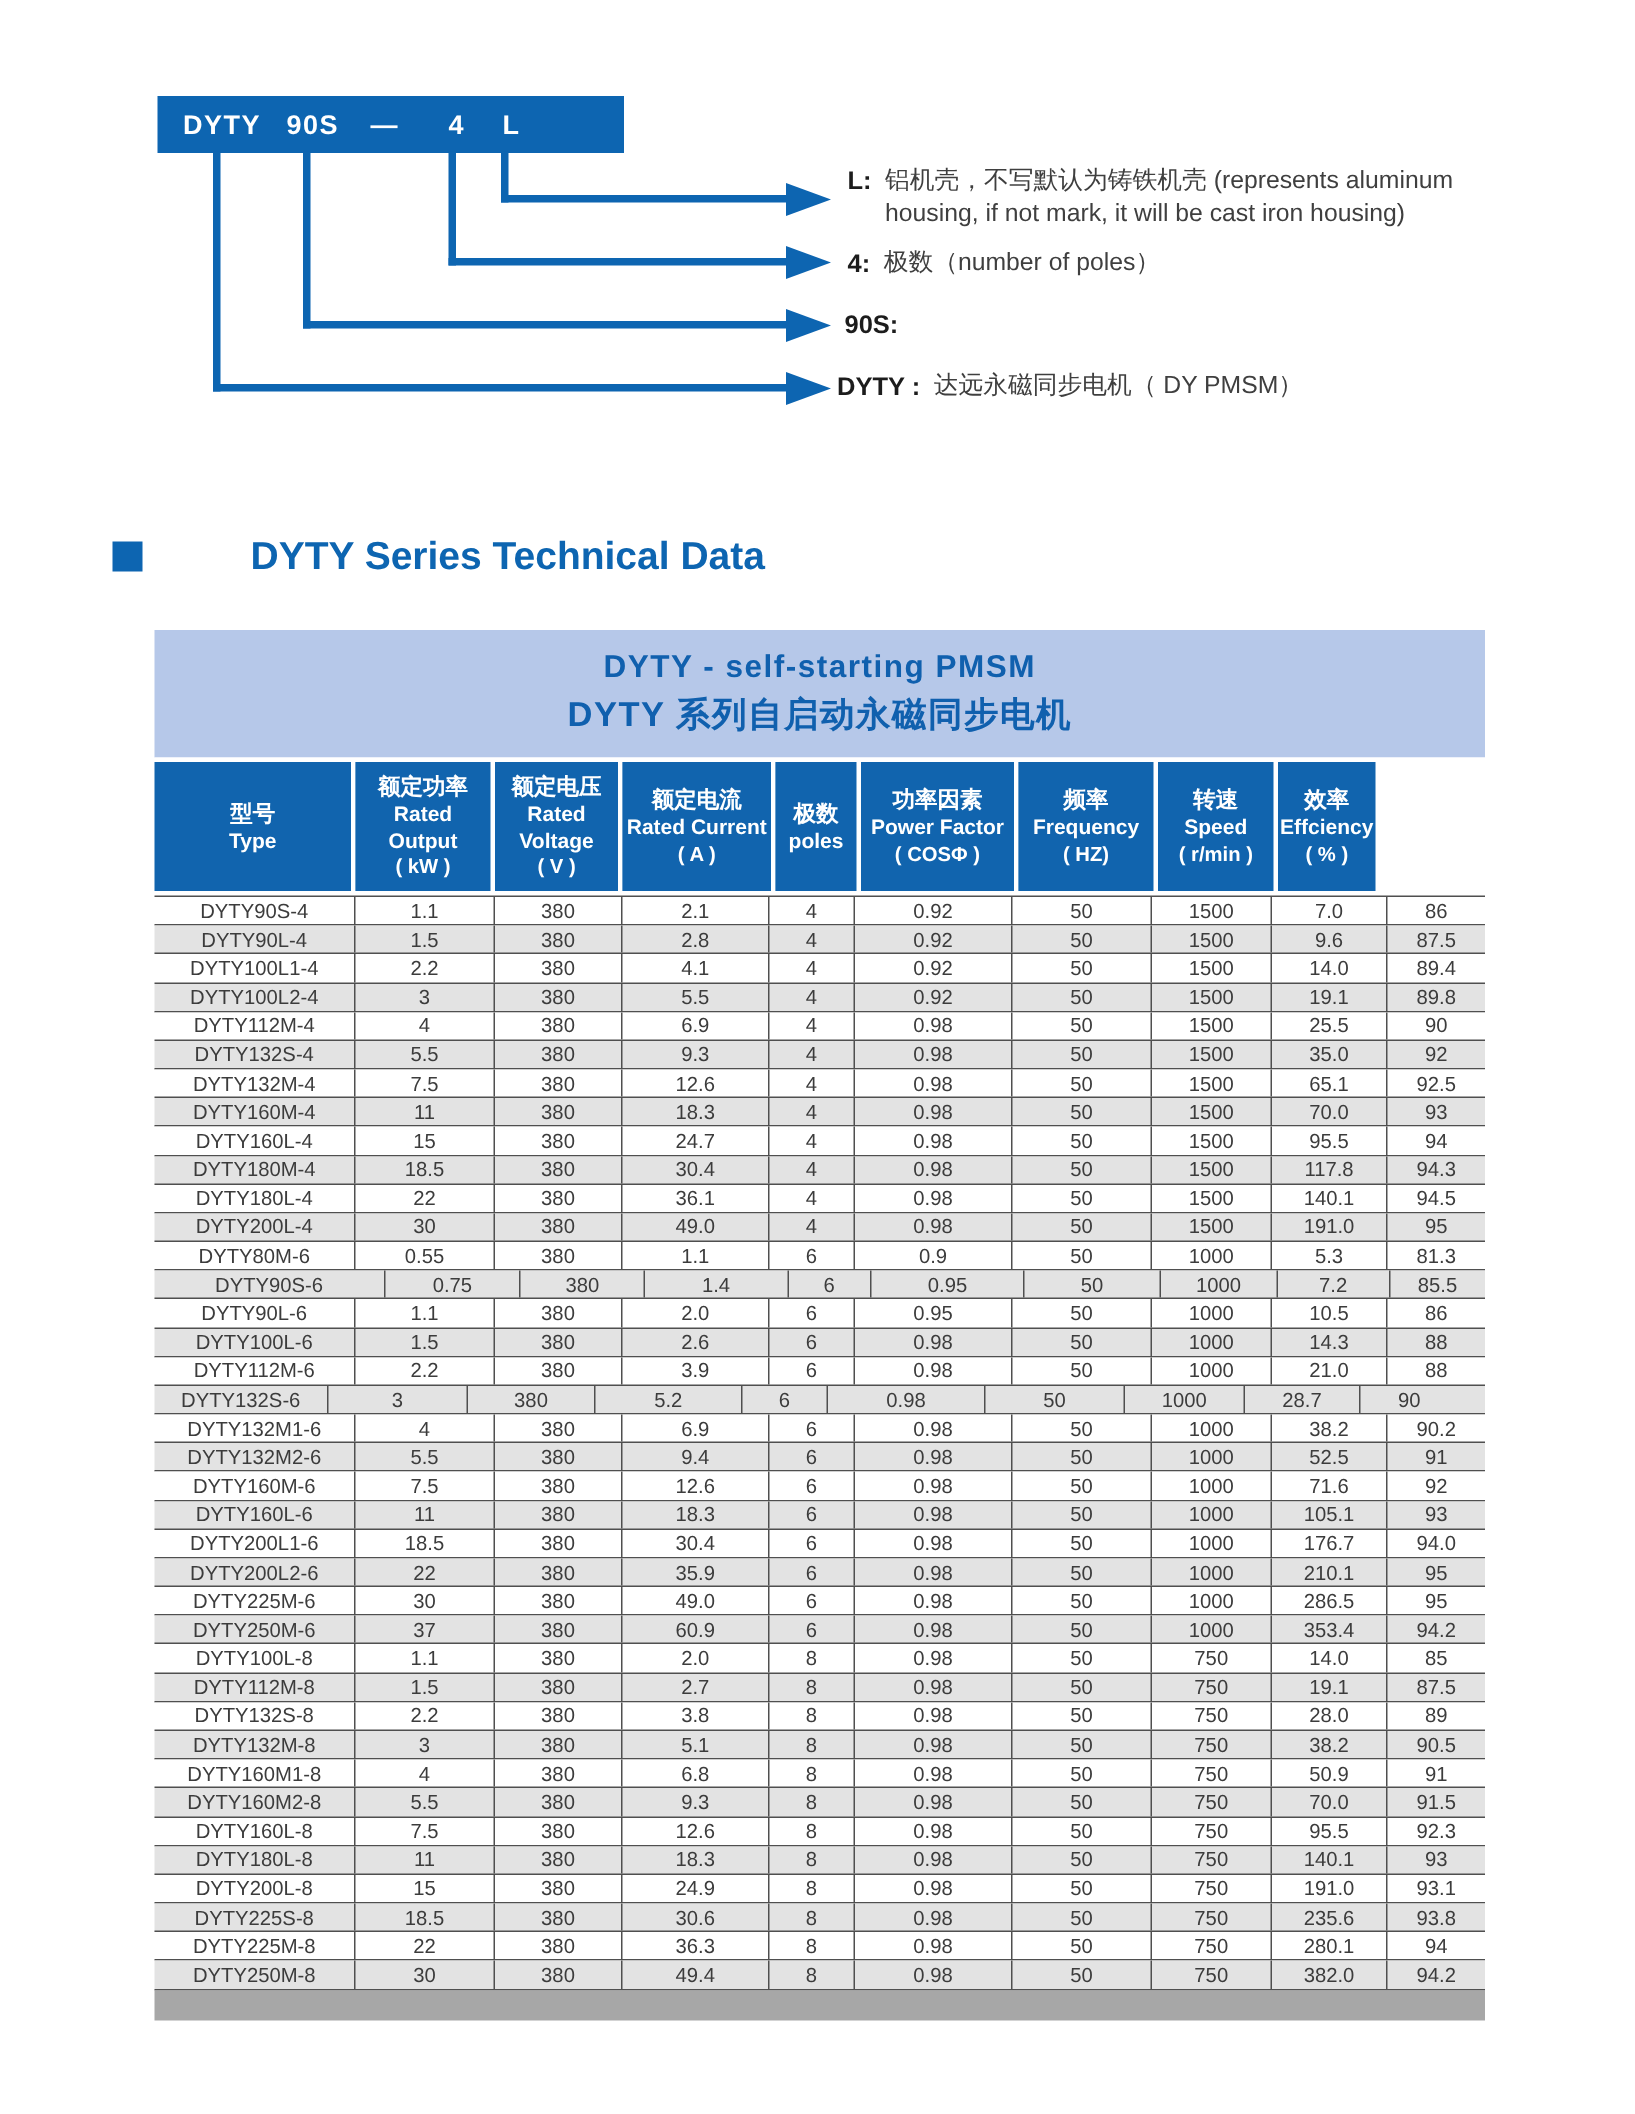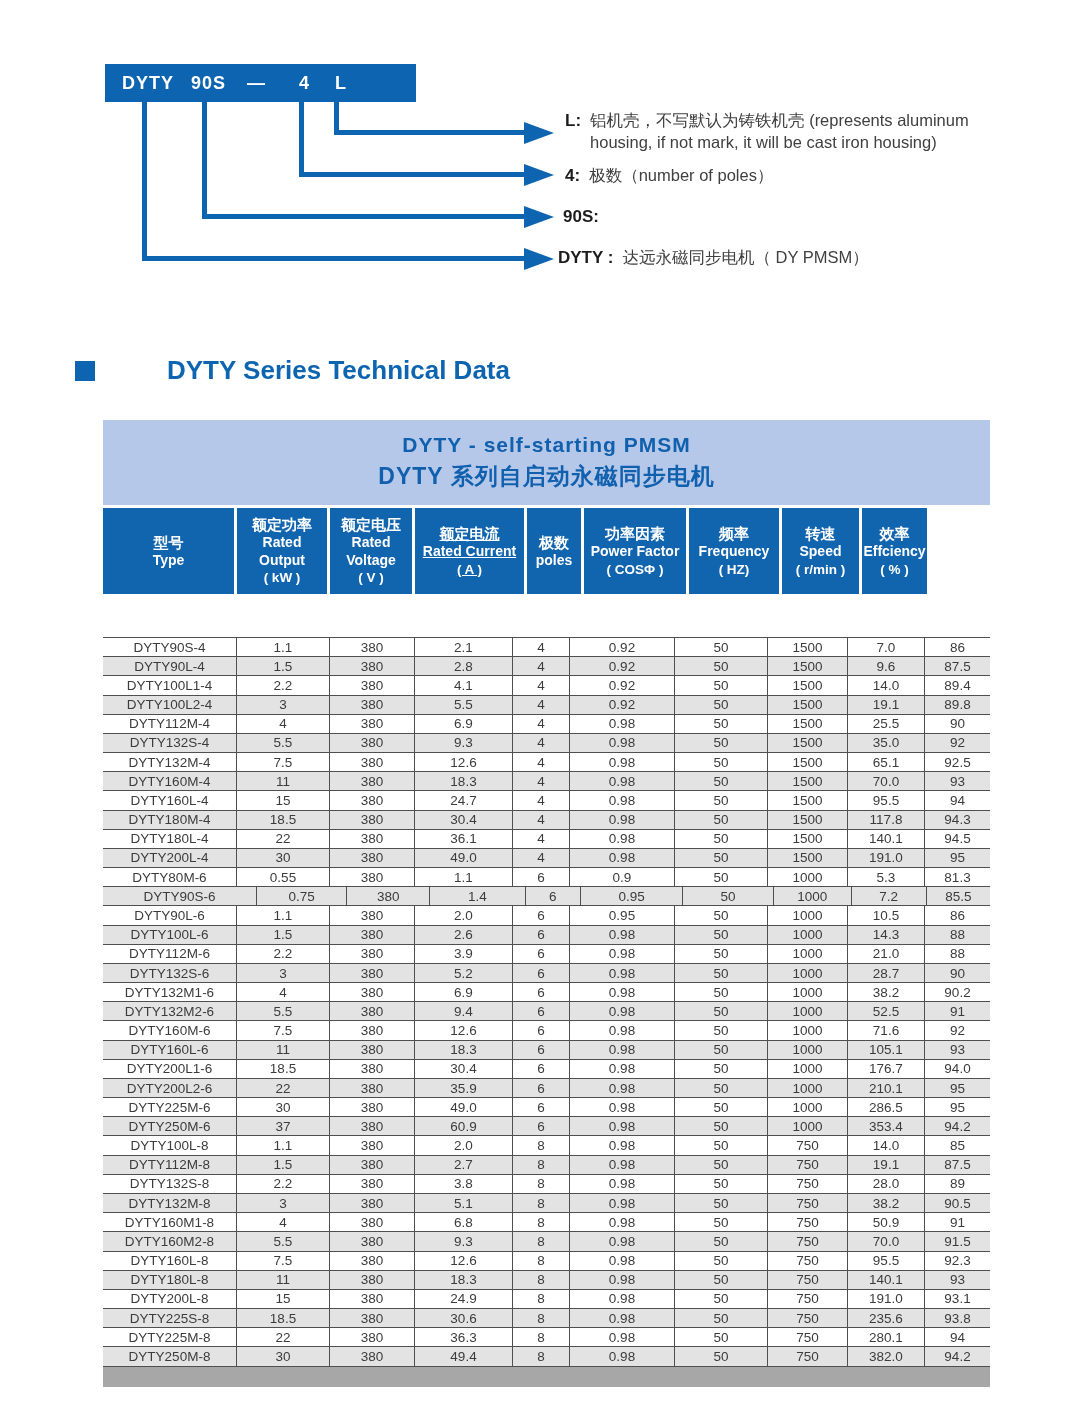--- a/index.html
+++ b/index.html
@@ -35,21 +35,21 @@
   .band-l1{font-size:21px;font-weight:bold;letter-spacing:1px;}
   .band-l2{font-size:23px;font-weight:bold;letter-spacing:1px;}
   .thead{display:flex;background:#fff;padding:3px 0;}
   .th{box-sizing:border-box;background:#1164ae;color:#fff;height:86px;
       display:flex;flex-direction:column;justify-content:center;align-items:center;
       text-align:center;border-right:3px solid #fff;padding:0 1px;}
   .th:last-child{border-right:none;}
   .th-zh{font-size:15px;font-weight:bold;line-height:1.3;}
   .th-en{font-size:14px;font-weight:bold;line-height:1.25;}
   .th-unit{font-size:13.5px;font-weight:bold;line-height:1.3;}
-  .tbody{border-top:1px solid #4f4f4f;margin-top:40px;}
+  .tbody{border-top:1px solid #4f4f4f;}
   .tr{display:flex;height:19.18px;box-sizing:border-box;border-bottom:1px solid #4f4f4f;background:#fff;}
   .tr:nth-child(even){background:#e3e3e3;}
   .td{box-sizing:border-box;display:flex;align-items:center;justify-content:center;
       font-size:13.5px;color:#3c3c3c;border-right:1px solid #4f4f4f;overflow:hidden;white-space:nowrap;}
   .td:last-child{border-right:none;}
   .bottom-bar{height:20px;background:#a7a7a7;}
 </style>
 </head>
 <body>
 
@@ -113,21 +113,21 @@
         <div class="th" style="width: 93px;">
           <div class="th-zh">额定功率</div>
           <div class="th-en">Rated Output</div>
           <div class="th-unit">( kW )</div>
         </div>
         <div class="th" style="width: 85px;">
           <div class="th-zh">额定电压</div>
           <div class="th-en">Rated Voltage</div>
           <div class="th-unit">( V )</div>
         </div>
-        <div class="th" style="width: 112px; text-decoration: underline;">
+        <div class="th" style="width: 102px;">
           <div class="th-zh">额定电流</div>
           <div class="th-en">Rated Current</div>
           <div class="th-unit">( A )</div>
         </div>
         <div class="th" style="width: 57px;">
           <div class="th-zh">极数</div>
           <div class="th-en">poles</div>
         </div>
         <div class="th" style="width: 105px;">
           <div class="th-zh">功率因素</div>
@@ -349,21 +349,21 @@
           <div class="td" style="width: 85px;">380</div>
           <div class="td" style="width: 98px;">3.9</div>
           <div class="td" style="width: 57px;">6</div>
           <div class="td" style="width: 105px;">0.98</div>
           <div class="td" style="width: 93px;">50</div>
           <div class="td" style="width: 80px;">1000</div>
           <div class="td" style="width: 77px;">21.0</div>
           <div class="td" style="width: 65px;">88</div>
         </div>
         <div class="tr">
-          <div class="td" style="width: 134px;">DYTY132S-6</div>
+          <div class="td" style="width: 116px;">DYTY132S-6</div>
           <div class="td" style="width: 93px;">3</div>
           <div class="td" style="width: 85px;">380</div>
           <div class="td" style="width: 98px;">5.2</div>
           <div class="td" style="width: 57px;">6</div>
           <div class="td" style="width: 105px;">0.98</div>
           <div class="td" style="width: 93px;">50</div>
           <div class="td" style="width: 80px;">1000</div>
           <div class="td" style="width: 77px;">28.7</div>
           <div class="td" style="width: 65px;">90</div>
         </div>

